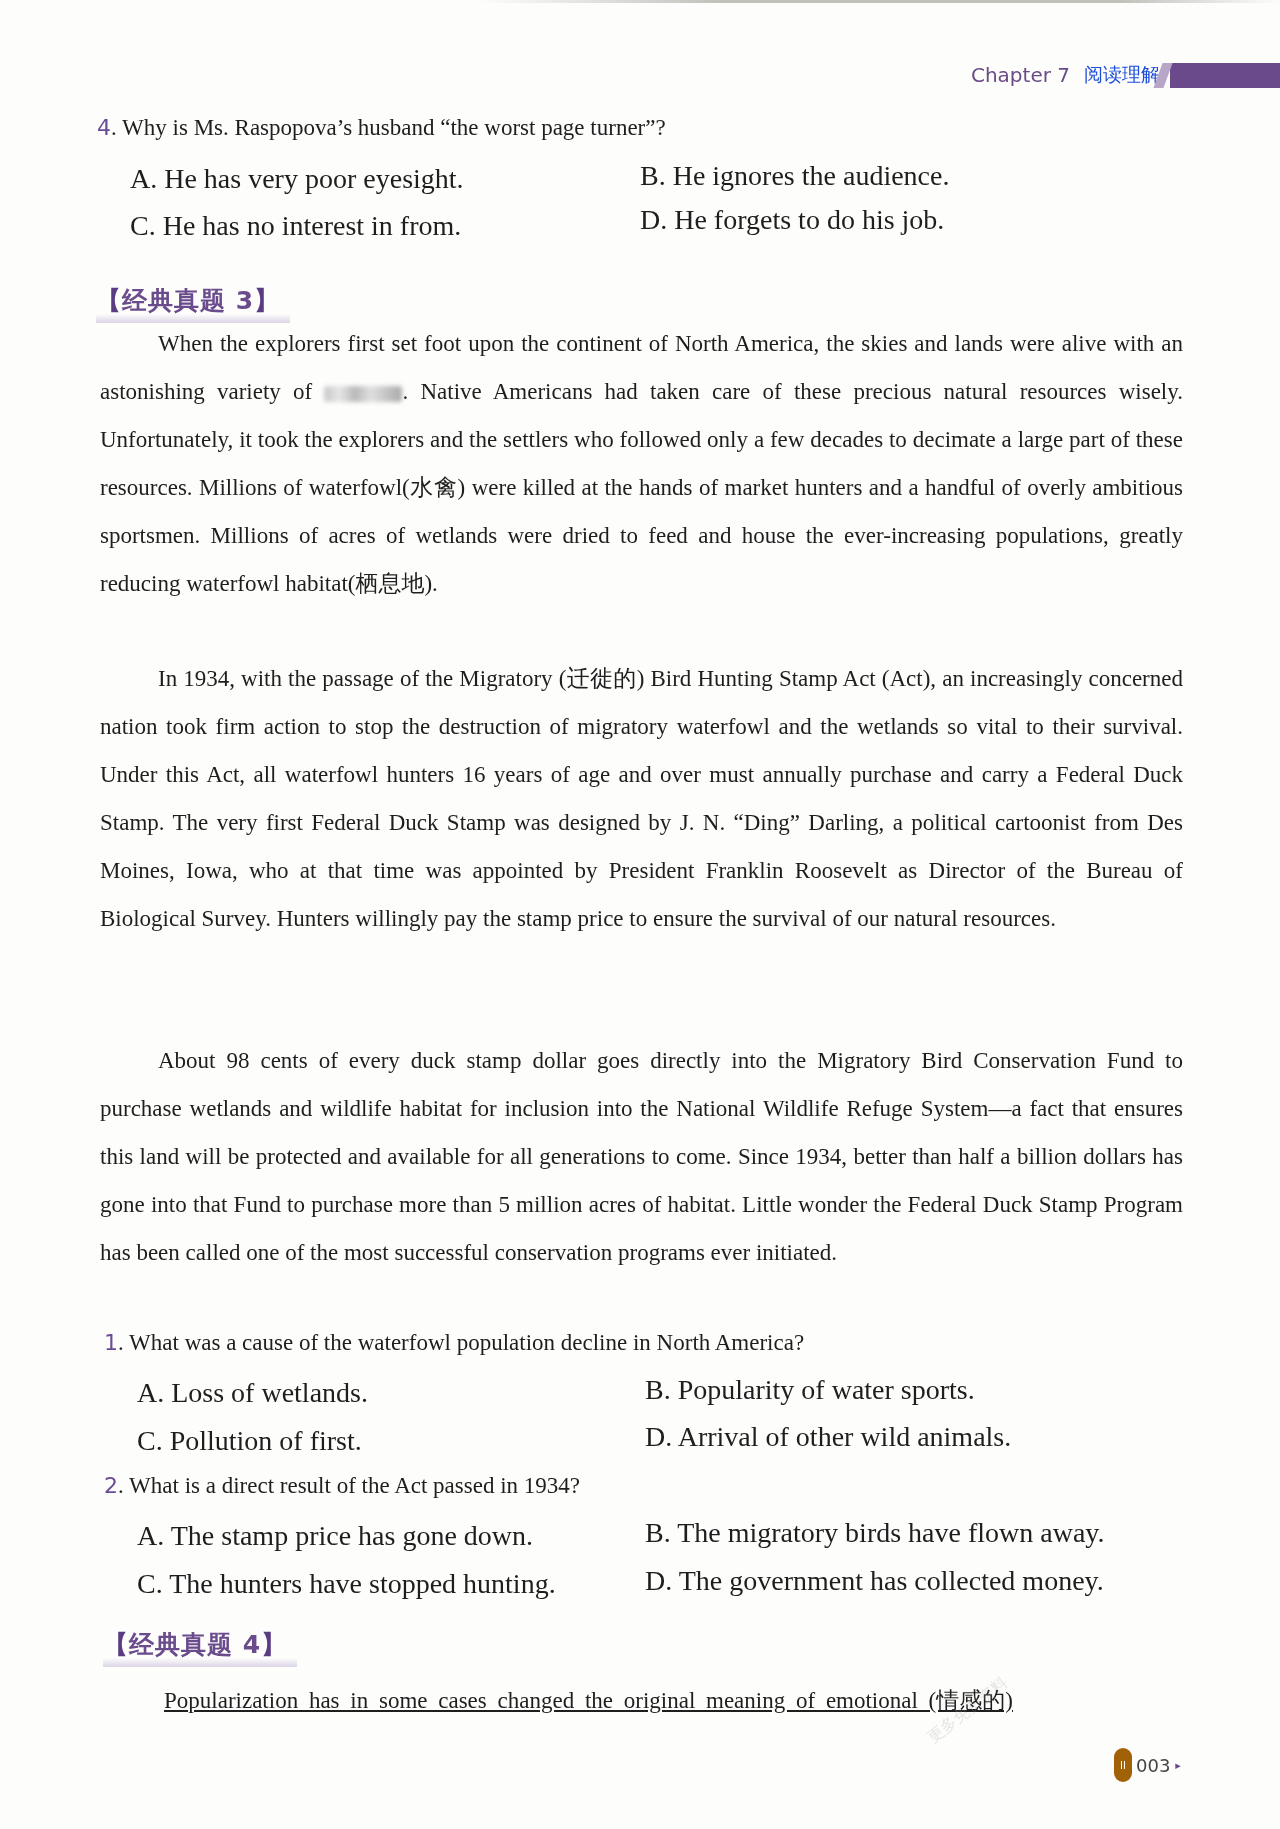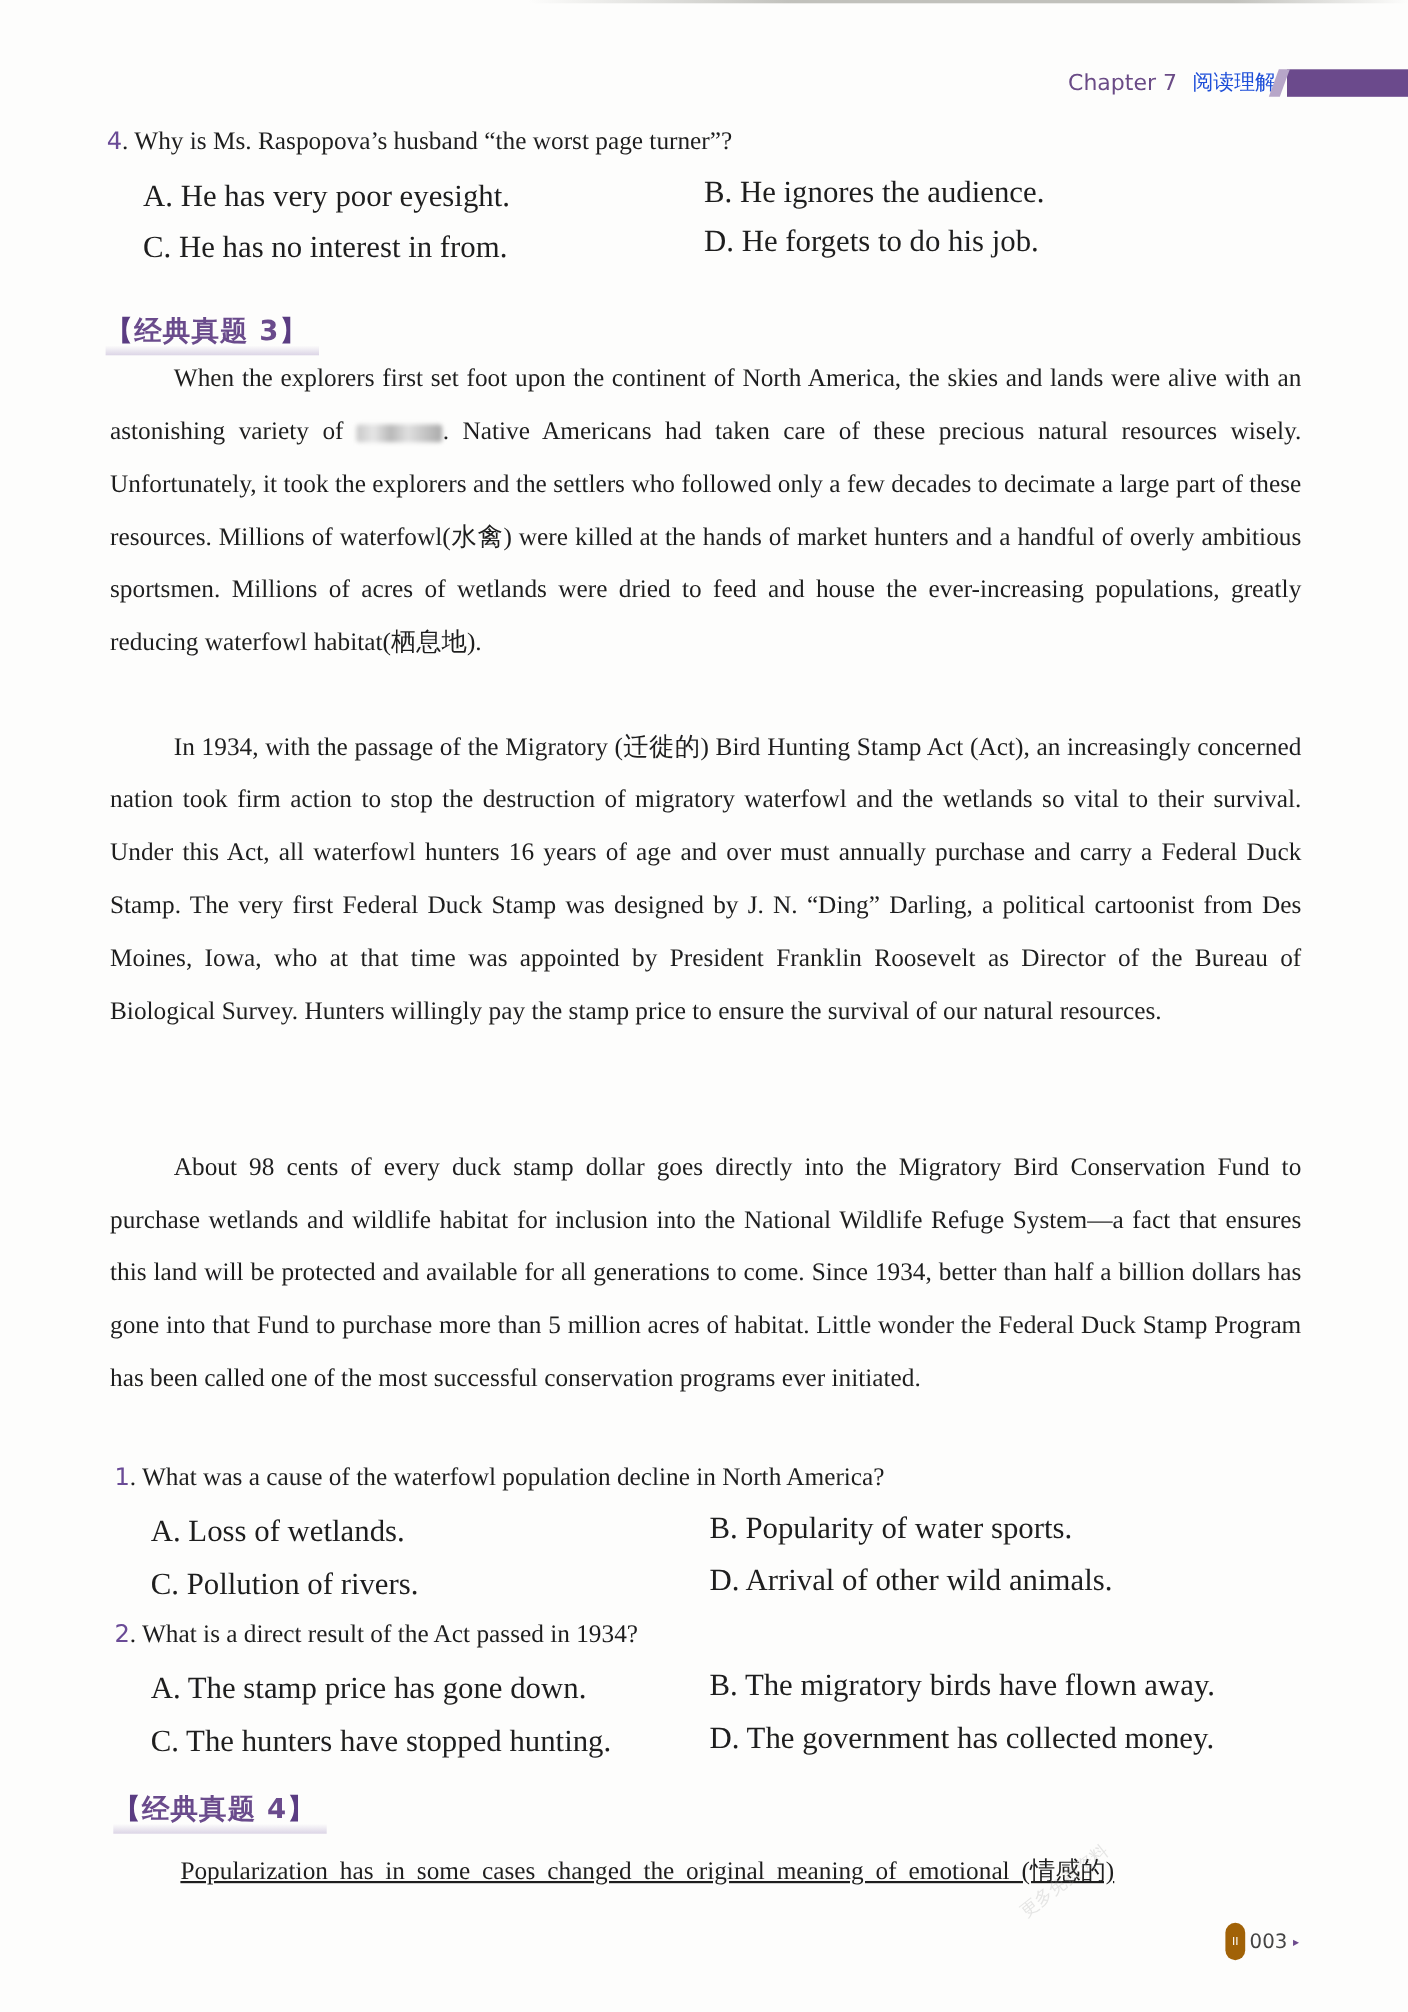--- a/index.html
+++ b/index.html
@@ -78,21 +78,21 @@
 
 <div class="para" style="top:1037px;">
   <span class="indent"></span><span>About 98 cents of every duck stamp dollar goes directly into the Migratory Bird Conservation Fund to purchase wetlands and wildlife habitat for inclusion into the National Wildlife Refuge System—a fact that ensures this land will be protected and available for all generations to come. Since 1934, better than half a billion dollars has gone into that Fund to purchase more than 5 million acres of habitat. Little wonder the Federal Duck Stamp Program has been called one of the most successful conservation programs ever initiated.</span>
 </div>
 
 <div class="abs q" style="left:104px; top:1330px;">
   <span class="num">1</span><span>. What was a cause of the waterfowl population decline in North America?</span>
 </div>
 <div class="abs opt" style="left:137px; top:1377px;">A. Loss of wetlands.</div>
 <div class="abs opt" style="left:645px; top:1374px;">B. Popularity of water sports.</div>
-<div class="abs opt" style="left:137px; top:1425px;">C. Pollution of rivers.</div>
+<div class="abs opt" style="left:137px; top:1425px;">C. Pollution of first.</div>
 <div class="abs opt" style="left:645px; top:1421px;">D. Arrival of other wild animals.</div>
 
 <div class="abs q" style="left:104px; top:1473px;">
   <span class="num">2</span><span>. What is a direct result of the Act passed in 1934?</span>
 </div>
 <div class="abs opt" style="left:137px; top:1520px;">A. The stamp price has gone down.</div>
 <div class="abs opt" style="left:645px; top:1517px;">B. The migratory birds have flown away.</div>
 <div class="abs opt" style="left:137px; top:1568px;">C. The hunters have stopped hunting.</div>
 <div class="abs opt" style="left:645px; top:1565px;">D. The government has collected money.</div>
 

